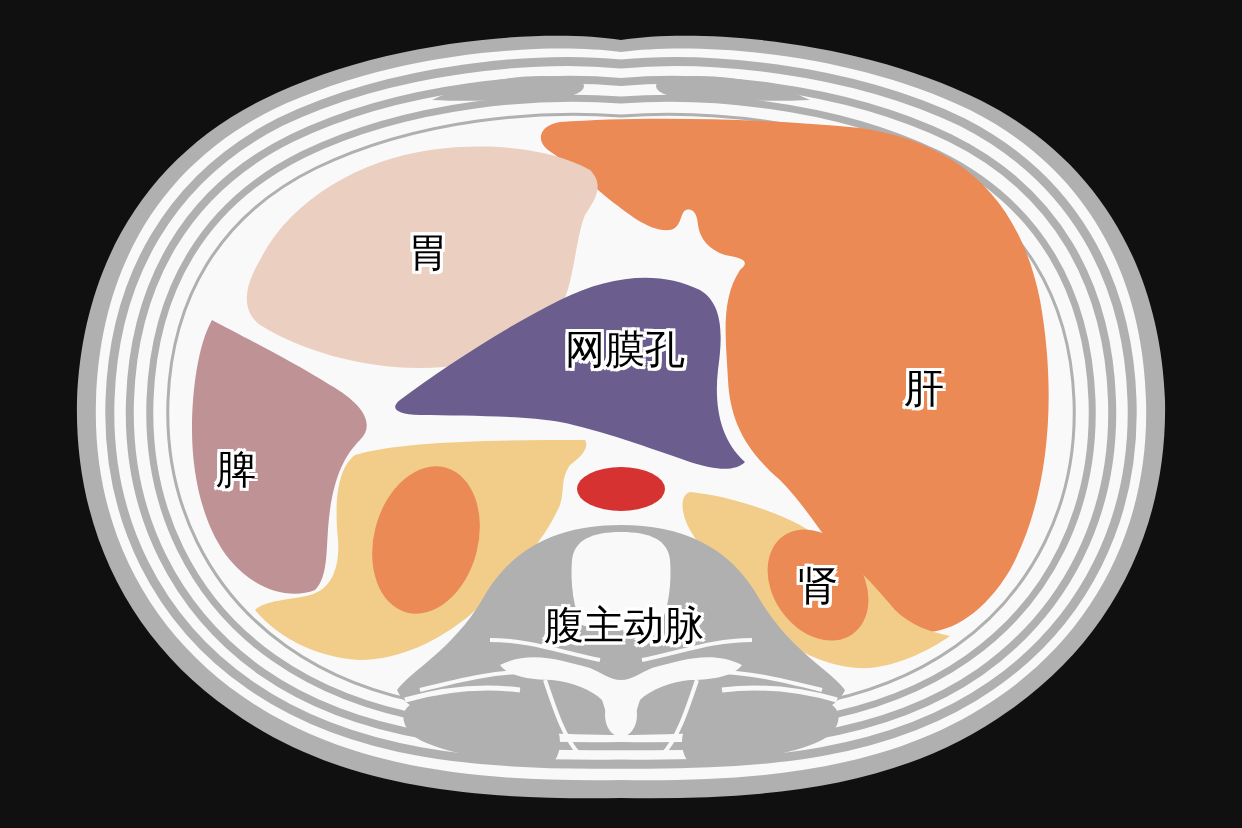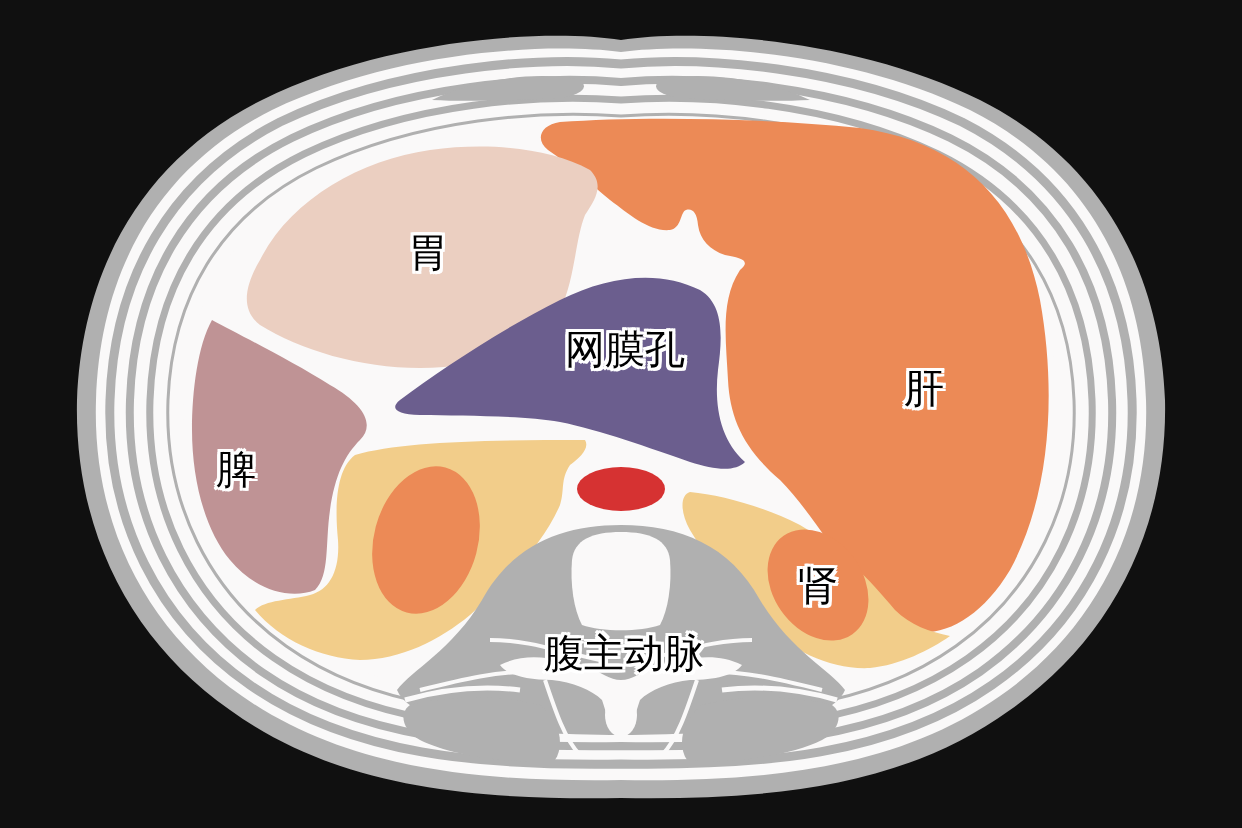--- a/index.html
+++ b/index.html
@@ -68,13 +68,13 @@
     <path fill="#b0b0b0" d="M410,705 C450,695 500,695 540,705 C560,720 565,745 555,760 C510,765 450,755 420,740 C400,728 400,712 410,705 Z"></path>
     <path fill="#b0b0b0" d="M832,705 C792,695 742,695 702,705 C682,720 677,745 687,760 C732,765 792,755 822,740 C842,728 842,712 832,705 Z"></path>
   </g>
 </svg>
 
 <div class="label" style="left:428px; top:252px;">胃</div>
 <div class="label" style="left:625px; top:349px;">网膜孔</div>
 <div class="label" style="left:924px; top:388px;">肝</div>
 <div class="label" style="left:236px; top:469px;">脾</div>
 <div class="label" style="left:818px; top:585px;">肾</div>
-<div class="label" style="left:624px; top:625px;margin-top:28px;">腹主动脉</div>
+<div class="label" style="left:624px; top:625px;">腹主动脉</div>
 
 </body></html>

